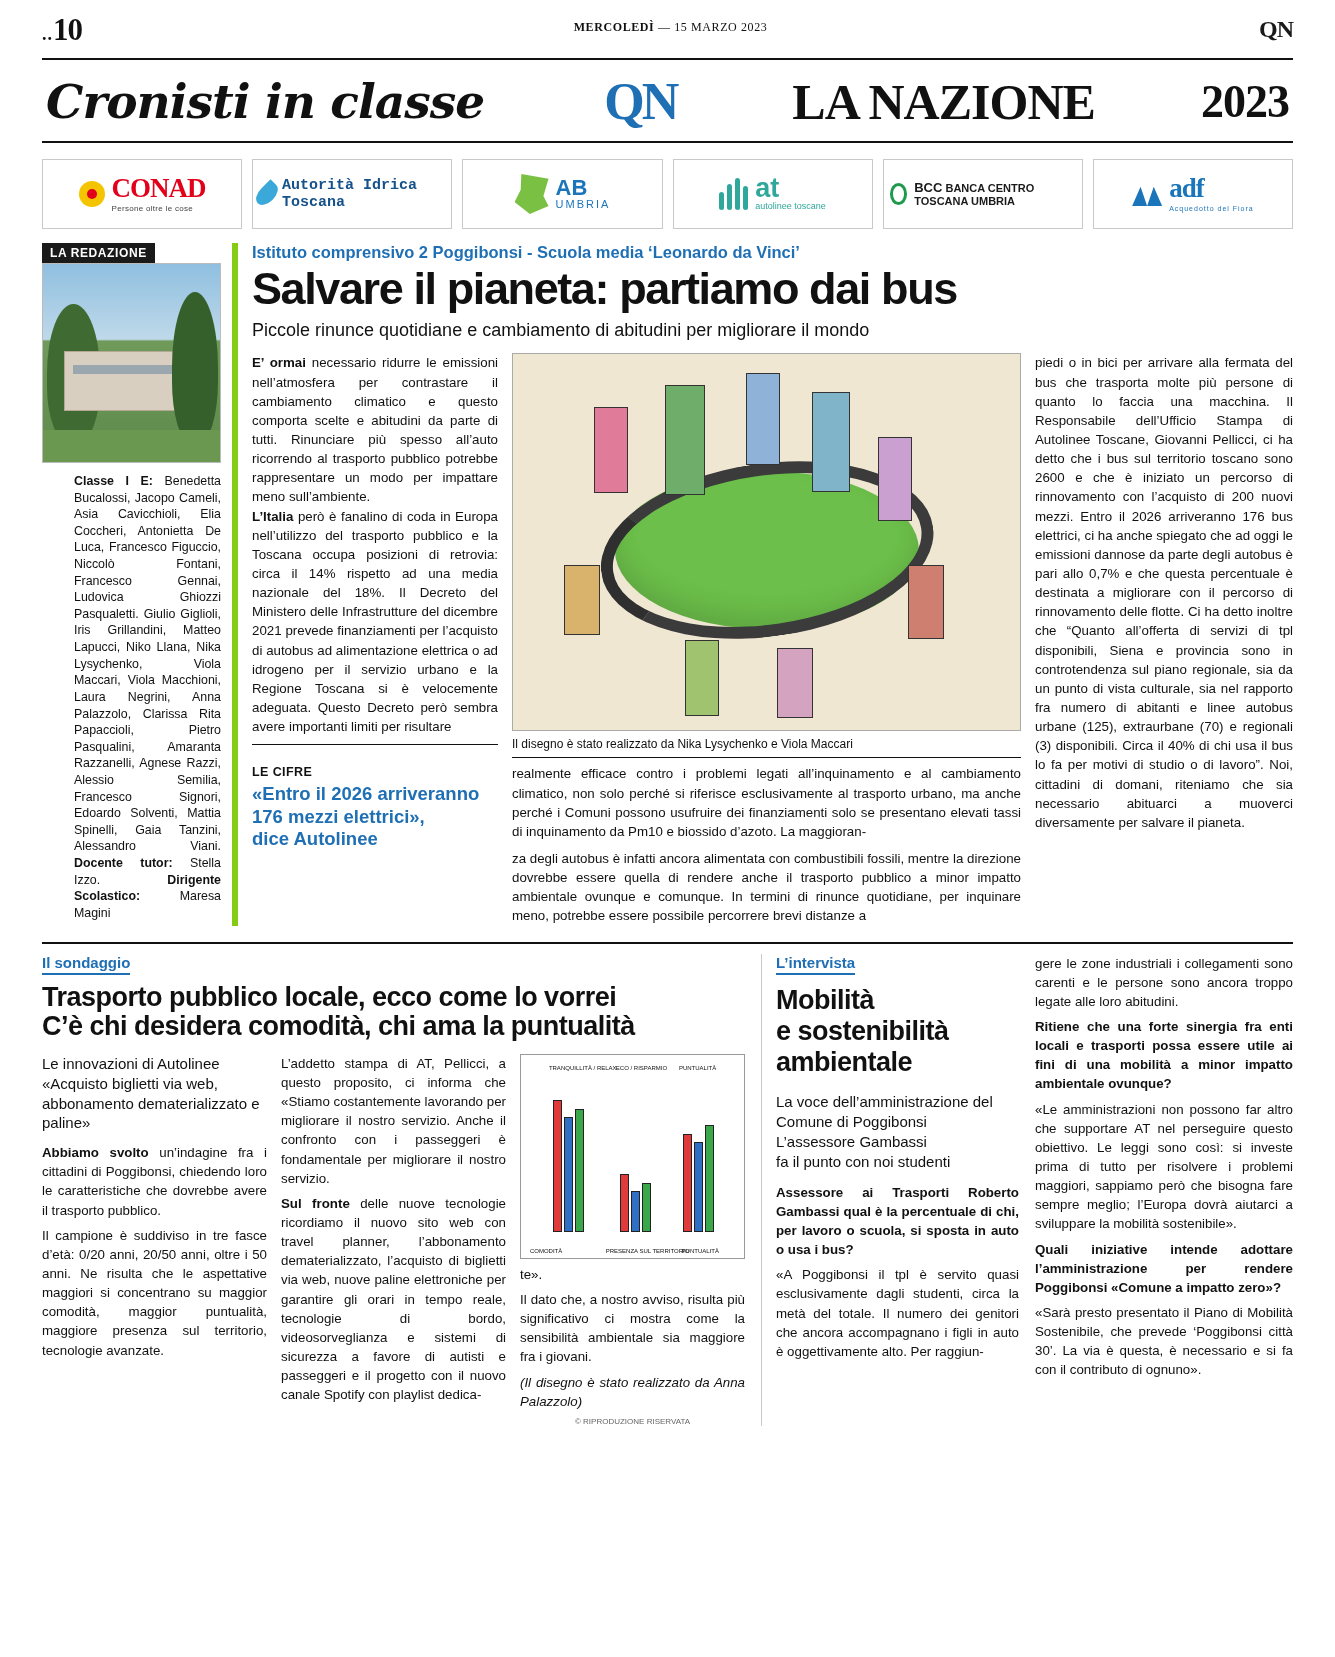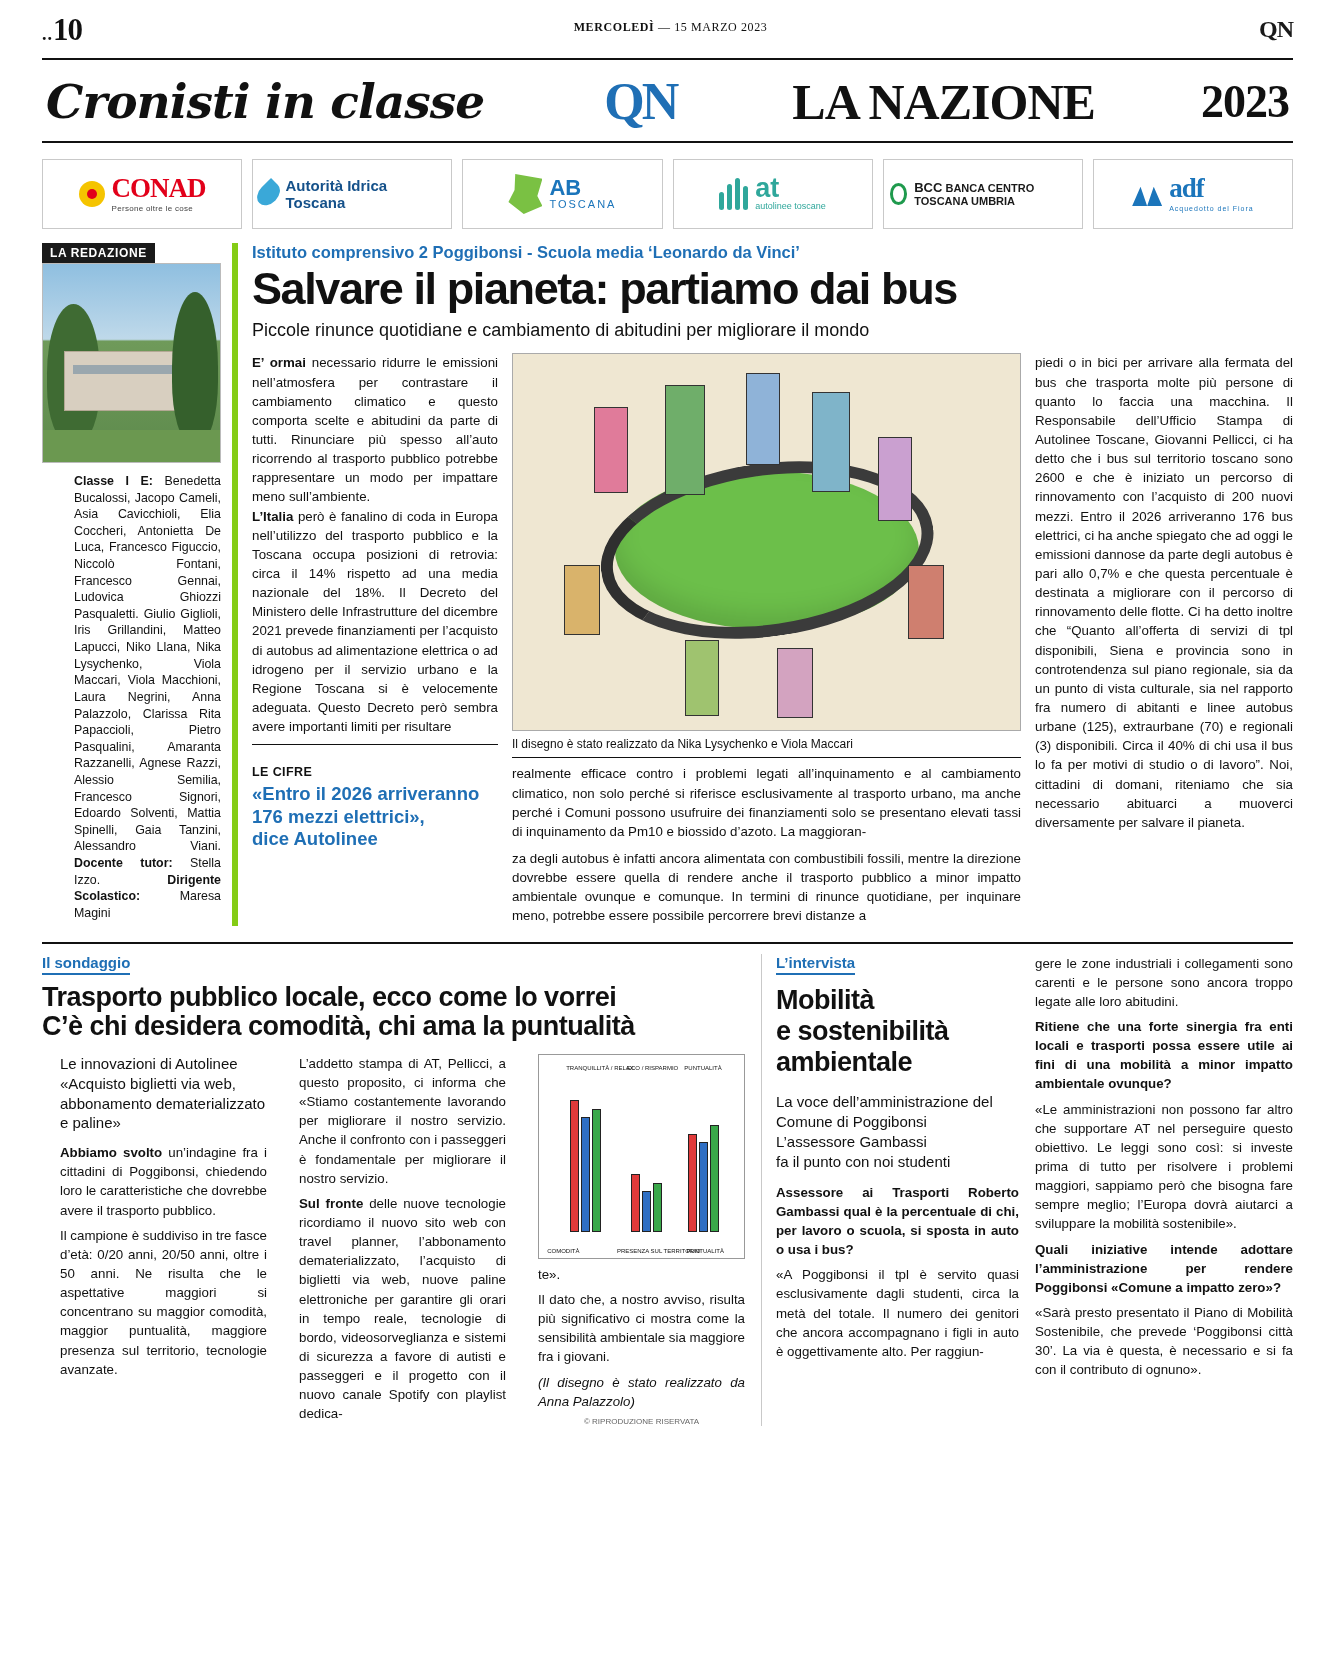--- a/index.html
+++ b/index.html
@@ -117,21 +117,21 @@
     content:""; position:absolute; left:50%; top:50%;
     width:10px;height:10px;background:#e2001a;border-radius:50%;
     transform:translate(-50%,-50%);
   }
   .conad-name { font-family:"Liberation Serif",serif; font-weight:bold; font-size:27px; color:#e2001a; letter-spacing:-1px;}
   .conad-sub { font-size:8px; color:#444; letter-spacing:.3px; }
   .drop {
     width: 20px; height: 26px; background:#3aa8d8;
     border-radius: 0 50% 50% 50%; transform: rotate(45deg);
   }
-  .aidr-name { font-family:Liberation Sans, sans-serif; font-size:15px; color:#15518a; font-weight:bold;}
+  .aidr-name { font-family:Liberation Mono, monospace; font-size:15px; color:#15518a; font-weight:bold;}
   .tus-shape {
     width:34px;height:40px;
     background:#7ac143;
     clip-path: polygon(20% 0,100% 12%,85% 55%,100% 80%,45% 100%,0 70%,18% 40%);
   }
   .ab-name { font-family:"Liberation Sans",sans-serif;font-weight:bold;font-size:22px;color:#1b75bb;line-height:1;}
   .ab-sub { font-size:11px;color:#1b75bb;letter-spacing:2px;}
   .at-leaf { display:flex; gap:3px; align-items:flex-end; }
   .at-leaf i { display:block; width:5px; background:#2fa79b; border-radius:3px; }
   .at-name{font-family:"Liberation Sans",sans-serif;font-weight:bold;font-size:27px;color:#2fa79b;line-height:.9;}
@@ -220,21 +220,21 @@
   .tag-blue { color:#1f6fb5; font-weight:bold; font-size:15px; border-bottom:2px solid #1f6fb5; display:inline-block; padding-bottom:2px;}
   .lower-head {
     font-family:"Liberation Sans",sans-serif; font-weight:bold;
     font-size:27px; line-height:1.1; letter-spacing:-.5px; margin:8px 0 12px 0;
   }
   .lower-head2 {
     font-family:"Liberation Sans",sans-serif; font-weight:bold;
     font-size:27px; line-height:1.15; letter-spacing:-.5px; margin:10px 0 14px 0;
   }
   .lower-cols{display:flex;gap:14px;}
-  .lc { width:33.3%;margin-left:18px; }
+  .lc { width:33.3%; }
   .lead {
     font-size:15px; line-height:1.32;
   }
   .chart-box{
     width:100%; height:205px; border:1px solid #999; background:#fff; position:relative; overflow:hidden;
   }
   .chart-inner{position:absolute;inset:8px 6px 26px 20px;}
   .grp{position:absolute;bottom:0;display:flex;align-items:flex-end;gap:2px;height:100%;}
   .bar{width:9px;border:1px solid #222;}
   .axis-lab{position:absolute;bottom:4px;font-size:6px;text-align:center;}
@@ -283,21 +283,21 @@
 
     <div class="sponsor">
       <span class="drop"></span>
       <span class="aidr-name">Autorità Idrica Toscana</span>
     </div>
 
     <div class="sponsor">
       <span class="tus-shape"></span>
       <span class="sp-txt">
         <span class="ab-name">AB</span><br>
-        <span class="ab-sub">TOSCANA</span>
+        <span class="ab-sub">UMBRIA</span>
       </span>
     </div>
 
     <div class="sponsor">
       <span class="at-leaf">
         <i style="height:18px"></i>
           <i style="height:26px"></i>
           <i style="height:32px"></i>
           <i style="height:24px"></i>
       </span>

